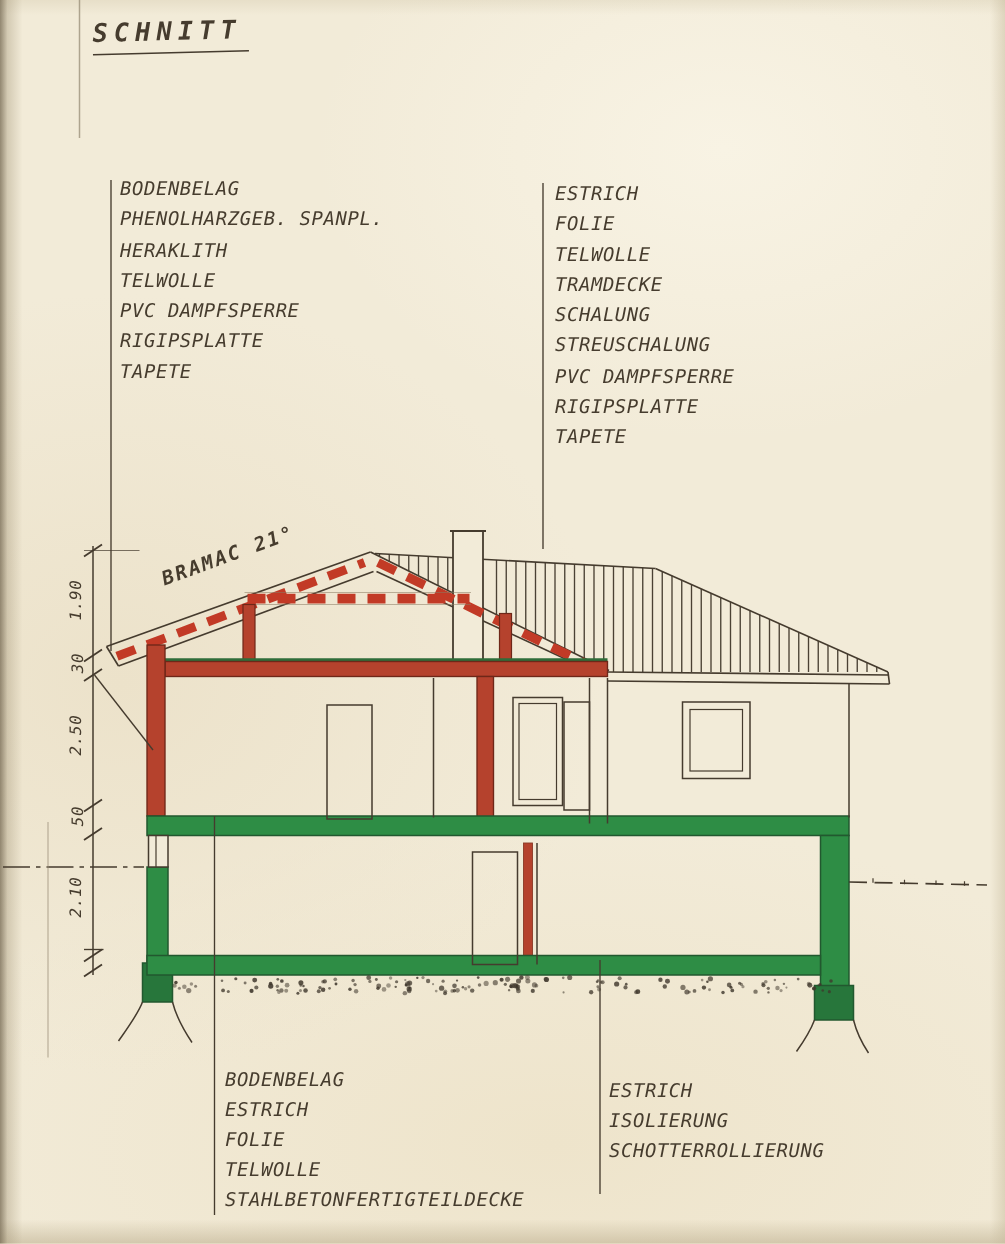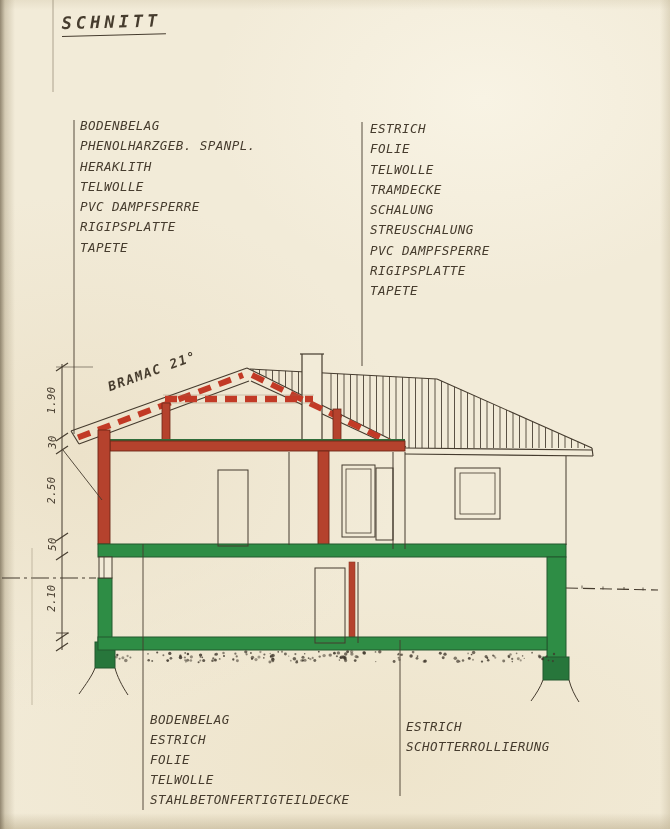--- a/index.html
+++ b/index.html
@@ -398,20 +398,21 @@
 <div class="abs list list-floor">
   <div class="li">BODENBELAG</div>
   <div class="li">ESTRICH</div>
   <div class="li">FOLIE</div>
   <div class="li">TELWOLLE</div>
   <div class="li">STAHLBETONFERTIGTEILDECKE</div>
 </div>
 
 <div class="abs list list-foundation">
   <div class="li">ESTRICH</div>
+  <div class="li">ISOLIERUNG</div>
   <div class="li">SCHOTTERROLLIERUNG</div>
 </div>
 
 <div class="abs bramac">BRAMAC 21°</div>
 
 <div class="abs dim" style="left:29px;top:394px;">1.90</div>
 <div class="abs dim" style="left:30px;top:436px;">30</div>
 <div class="abs dim" style="left:29px;top:484px;">2.50</div>
 <div class="abs dim" style="left:30px;top:538px;">50</div>
 <div class="abs dim" style="left:29px;top:592px;">2.10</div>

